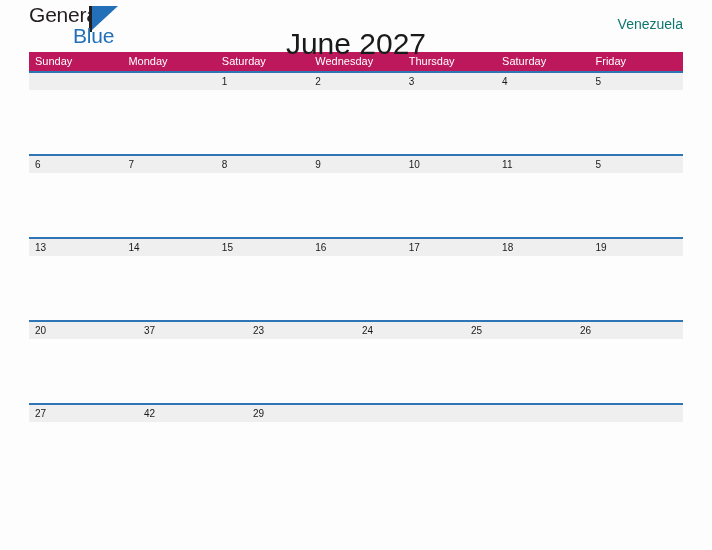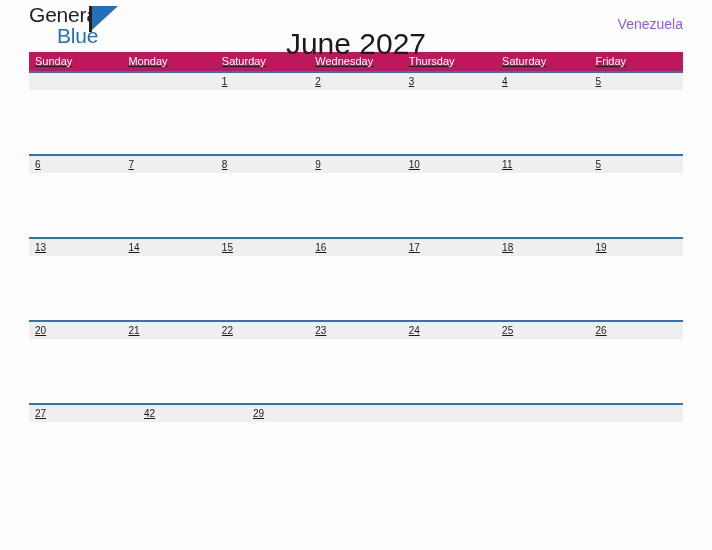--- a/index.html
+++ b/index.html
@@ -13,21 +13,20 @@
     font-family: "Liberation Sans", sans-serif;
     color: #1a1a1a;
     overflow: hidden;
   }
 
   .page {
     position: relative;
     width: 712px;
     height: 550px;
     box-sizing: border-box;
-    text-decoration: underline;
   }
 
   
   .header {
     position: relative;
     height: 52px;
     margin: 0 29px;
   }
 
   .logo {
@@ -41,21 +40,21 @@
     position: absolute;
     left: 0;
     top: 0;
     font-size: 21px;
     color: #231f20;
     letter-spacing: -0.2px;
     line-height: 1;
   }
   .logo-blue {
     position: absolute;
-    left: 28px;
+    left: 44px;
     top: 21px;
     font-size: 21px;
     color: #2470b8;
     letter-spacing: -0.2px;
     line-height: 1;
   }
   .logo-mark {
     position: absolute;
     left: 60px;
     top: 2px;
@@ -90,21 +89,21 @@
     font-weight: normal;
     color: #1a1a1a;
     line-height: 1.2;
   }
 
   .region {
     position: absolute;
     right: 0;
     top: 16px;
     font-size: 14px;
-    color: #8b5cf6;
+    color: #0f766e;
   }
 
   
   .calendar {
     margin: 0 29px;
     width: 654px;
   }
 
   .dow-row {
     display: flex;
@@ -294,22 +293,21 @@
           </div>
         <div class="body-cell">
             <div class="event"></div>
           </div>
       </div>
     </div>
 
     <div class="week">
       <div class="week-dates">
         <div class="date-cell">20</div>
-        <div class="date-cell">21</div>
-        <div class="date-cell">22</div>
+        <div class="date-cell">37</div>
         <div class="date-cell">23</div>
         <div class="date-cell">24</div>
         <div class="date-cell">25</div>
         <div class="date-cell">26</div>
       </div>
       <div class="week-body">
         <div class="body-cell">
             <div class="event"></div>
           </div>
         <div class="body-cell">

